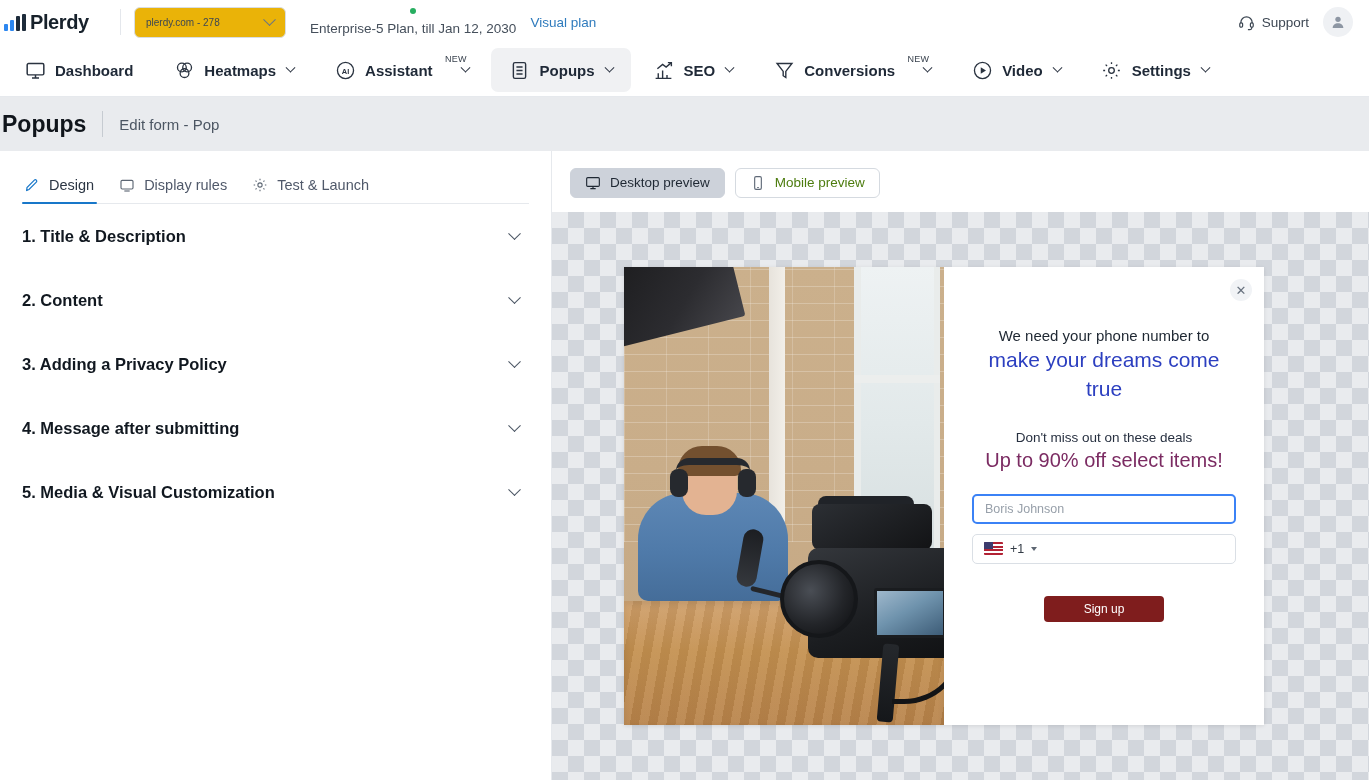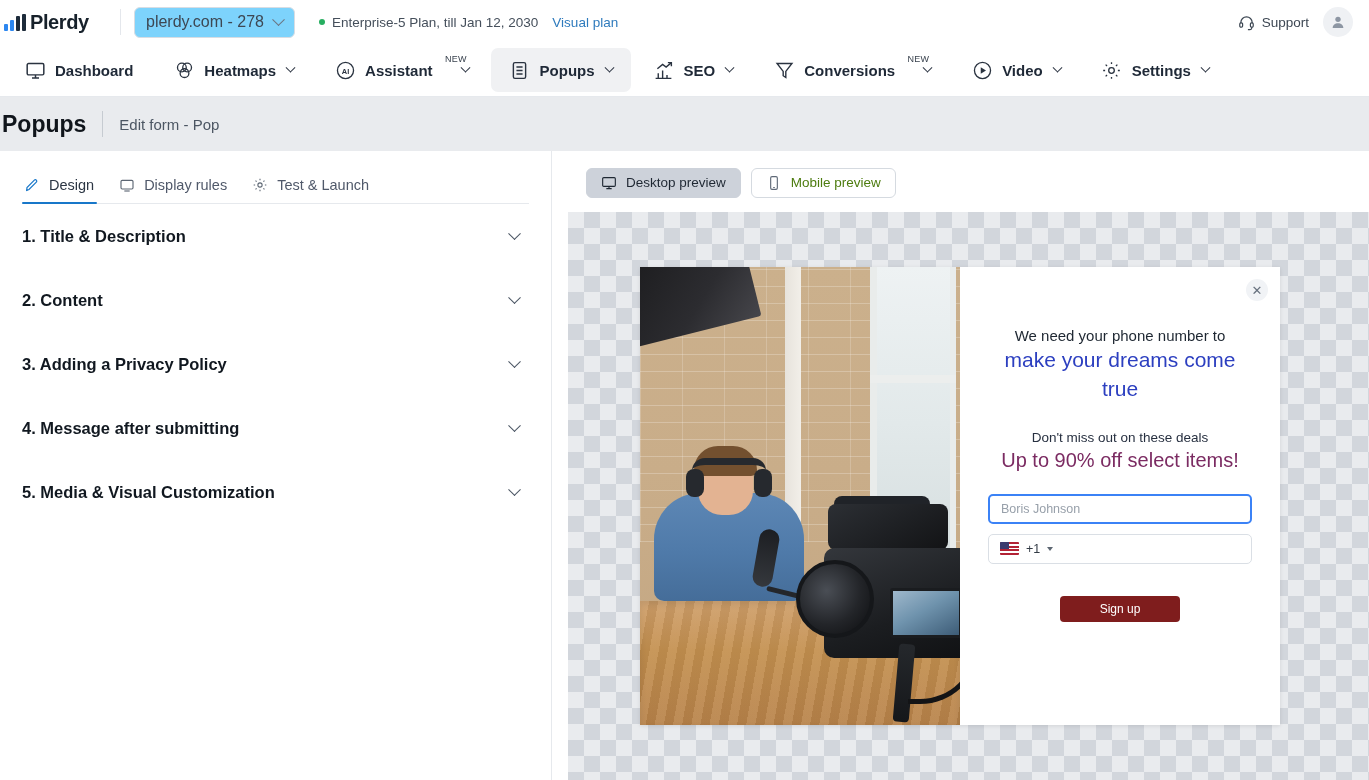--- a/index.html
+++ b/index.html
@@ -39,34 +39,34 @@
     width: 1px; height: 26px; background: #e4e7ec; margin: 0 13px 0 2px;
   }
   .site-select {
     display: flex; align-items: center; justify-content: space-between;
     gap: 10px;
     height: 31px;
     min-width: 152px;
     padding: 0 11px;
     border: 1px solid #d8dde3;
     border-radius: 6px;
-    font-size: 16px; color: #3d4753;
-    background: #7dd3fc;
+    font-size: 10px; color: #3d4753;
+    background: #eab308;
     cursor: pointer;
   }
   .chev {
     width: 9px; height: 9px;
     border-right: 1.6px solid #6b7582;
     border-bottom: 1.6px solid #6b7582;
     transform: rotate(45deg) translate(-2px,-2px);
   }
   .plan-info {
     display: flex; align-items: center; gap: 7px;
     margin-left: 24px;
-    font-size: 13.5px; color: #454f5b;
+    font-size: 13.5px; color: #454f5b; flex-direction: column;
   }
   .plan-dot { width: 6px; height: 6px; border-radius: 50%; background: #27ae60; }
   .update-plan {
     color: #2f7bbd; font-size: 13.5px; margin-left: 14px; cursor: pointer;
   }
   .topbar-right {
     margin-left: auto; display: flex; align-items: center; gap: 14px;
   }
   .support {
     display: flex; align-items: center; gap: 7px;
@@ -124,21 +124,21 @@
     padding-left: 2px;
   }
   .head-sep { width: 1px; height: 26px; background: #c6cbd1; margin: 0 16px; }
   .page-sub { font-size: 15px; color: #4c5663; }
 
   
   .content {
     display: flex;
     height: calc(780px - 44px - 53px - 54px);
     background: #ffffff;
-    gap: 16px;
+    gap: 0;
   }
   .left-panel {
     width: 552px;
     background: #ffffff;
     border-right: 1px solid #e6e9ed;
     padding: 0;
   }
   .tabs {
     display: flex; align-items: center;
     gap: 0;

